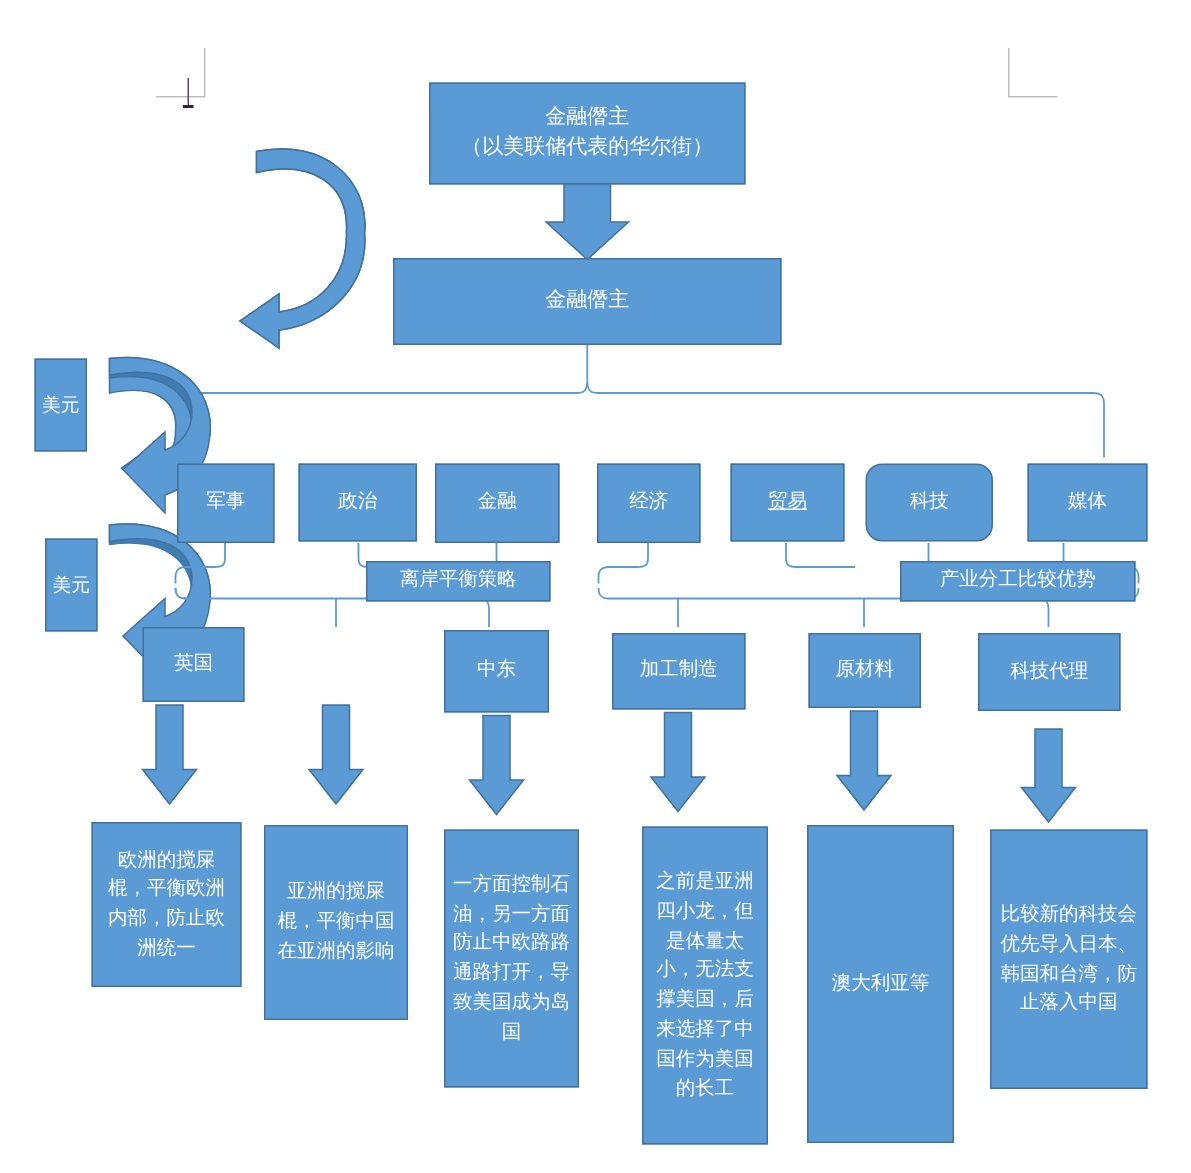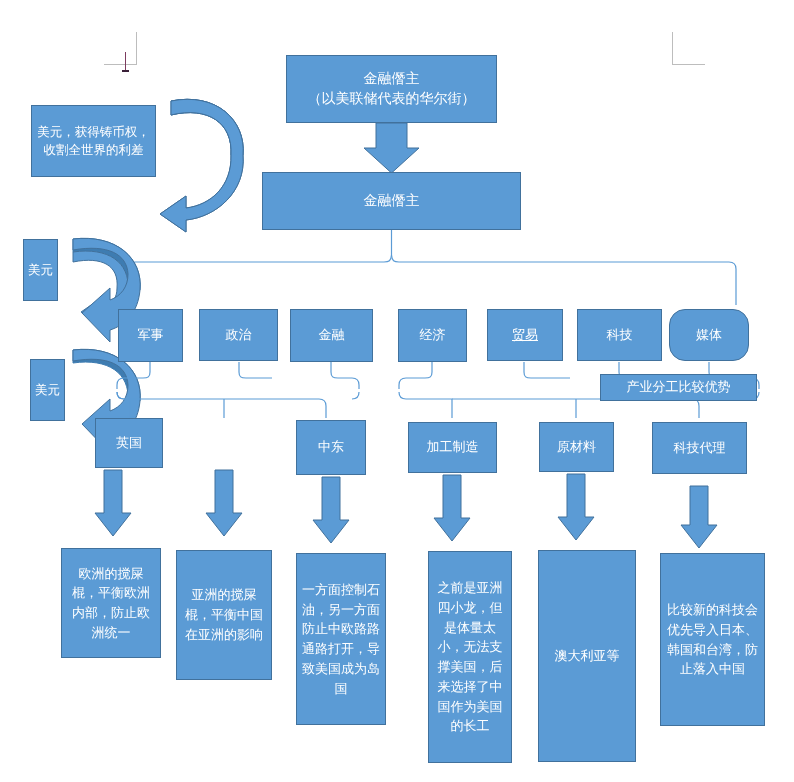--- a/index.html
+++ b/index.html
@@ -150,34 +150,34 @@
     <g>
       <path class="arw" d="M690,486 L708,486 L708,525 L717,525 L699,548 L681,525 L690,525 Z"></path>
     </g>
   </svg>
 
   <div class="box big" style="left:286px; top:55px; width:211px; height:68px;">金融僭主
 （以美联储代表的华尔街）</div>
 
   <div class="box big" style="left:262px; top:172px; width:259px; height:58px;">金融僭主</div>
 
-  <div class="box small" style="left:31px; top:105px; width:125px; height:72px;">美元，获得铸币权，收割全世界的利差</div>
 
   <div class="box small" style="left:23px; top:239px; width:35px; height:62px;">美元</div>
 
   <div class="box small" style="left:30px; top:359px; width:35px; height:62px;">美元</div>
 
   <div class="box" style="left:199px; top:309px; width:79px; height:52px;">政治</div>
   <div class="box" style="left:118px; top:309px; width:65px; height:53px;">军事</div>
   <div class="box" style="left:290px; top:309px; width:83px; height:53px;">金融</div>
   <div class="box" style="left:398px; top:309px; width:69px; height:53px;">经济</div>
   <div class="box" style="left:487px; top:309px; width:76px; height:52px;text-decoration:underline;">贸易</div>
-  <div class="box" style="left:577px; top:309px; width:85px; height:52px;">科技</div>
-  <div class="box" style="left:669px; top:309px; width:80px; height:52px;border-radius:16px;">媒体</div>
+  <div class="box" style="left:577px; top:309px; width:85px; height:52px;border-radius:11px;">科技</div>
+  <div class="box" style="left:685px; top:309px; width:80px; height:52px;">媒体</div>
 
+  <div class="box tag" style="left:244px; top:374px; width:123px; height:27px;">离岸平衡策略</div>
   <div class="box tag" style="left:600px; top:374px; width:157px; height:27px;">产业分工比较优势</div>
 
   <div class="box" style="left:95px; top:418px; width:68px; height:50px;">英国</div>
   <div class="box" style="left:296px; top:420px; width:70px; height:55px;">中东</div>
   <div class="box" style="left:408px; top:422px; width:89px; height:51px;">加工制造</div>
   <div class="box" style="left:539px; top:422px; width:75px; height:50px;">原材料</div>
   <div class="box" style="left:652px; top:422px; width:95px; height:52px;">科技代理</div>
 
   <div class="box desc" style="left:61px; top:548px; width:100px; height:110px;">欧洲的搅屎棍，平衡欧洲内部，防止欧洲统一</div>
   <div class="box desc" style="left:176px; top:550px; width:96px; height:130px;">亚洲的搅屎棍，平衡中国在亚洲的影响</div>

